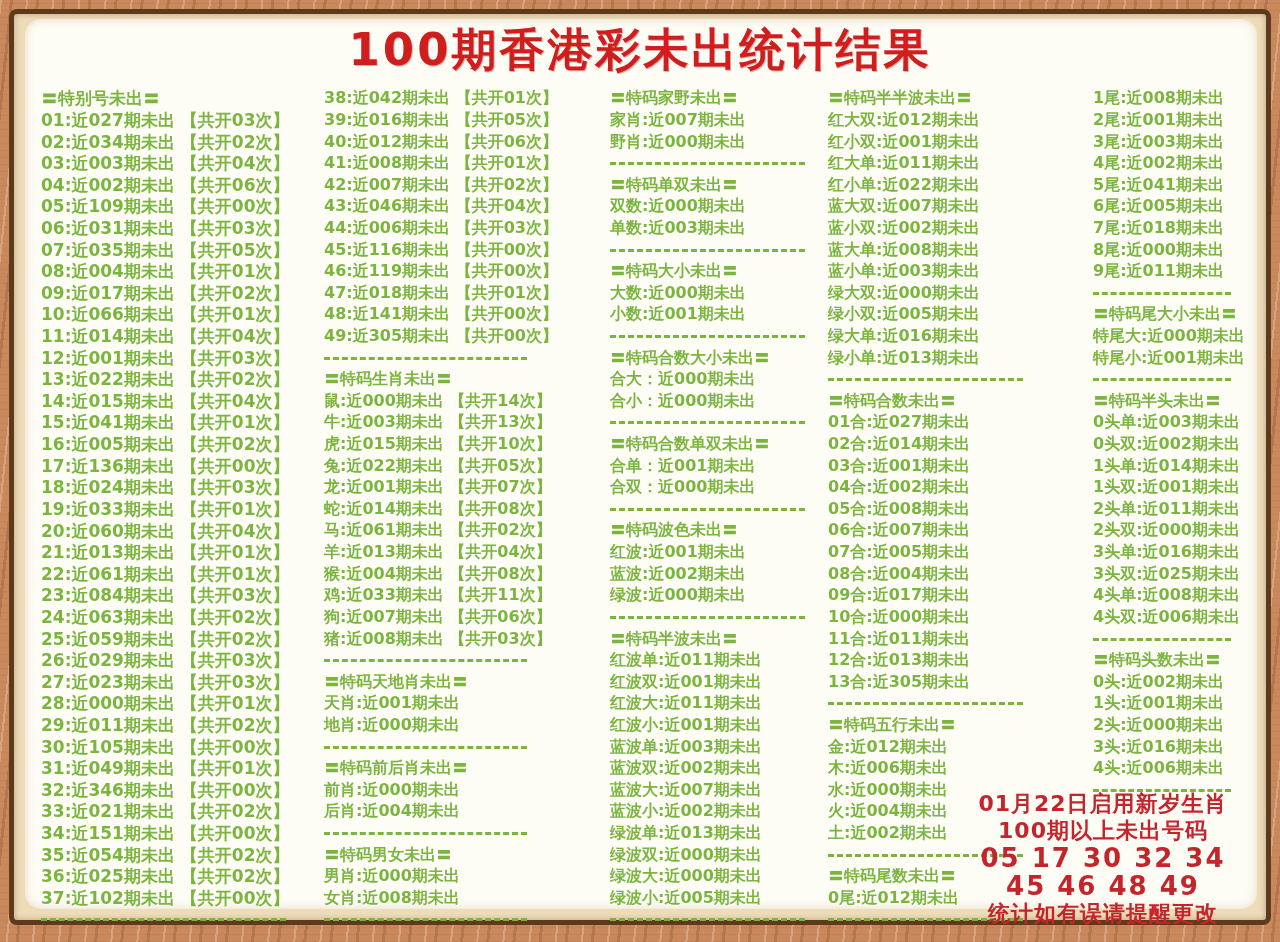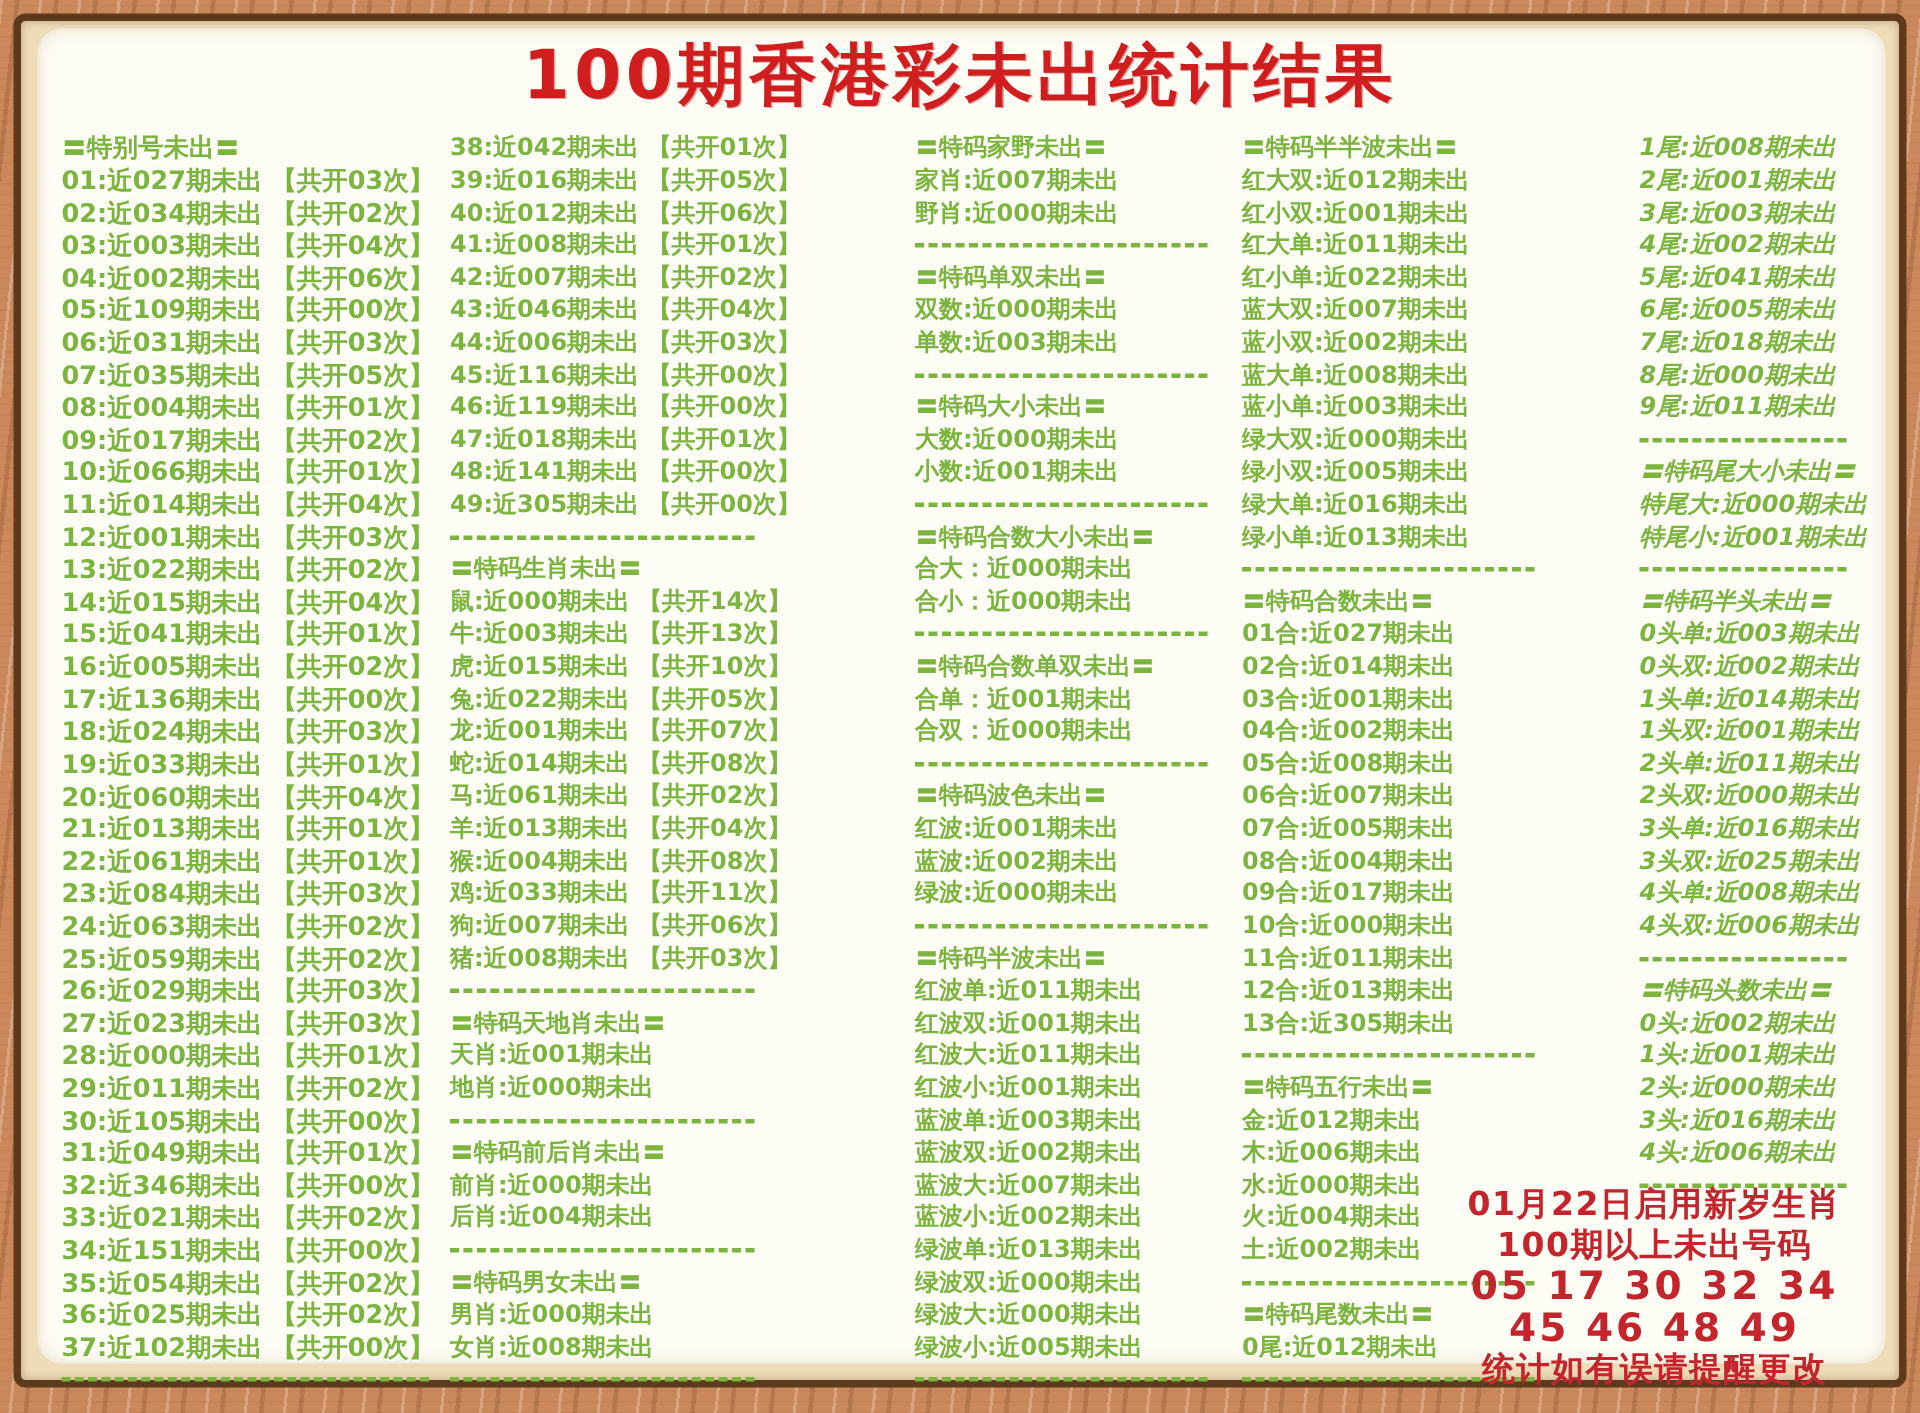--- a/index.html
+++ b/index.html
@@ -62,24 +62,24 @@
   }
   .col .row {
     height: 21.62px;
     display: flex;
     align-items: center;
     white-space: nowrap;
   }
   .col .hdr { letter-spacing: 0px; }
 
   .col1 { left: 30px;   width: 278px; font-size: 17px; margin-left: 11px; }
-  .col2 { left: 300px;  width: 248px; font-size: 16px; }
+  .col2 { left: 324px;  width: 248px; font-size: 16px; }
   .col3 { left: 610px;  width: 238px; font-size: 16px; }
   .col4 { left: 828px;  width: 238px; font-size: 16px; }
-  .col5 { left: 1093px; width: 168px; font-size: 16px; font-style: italic; }
+  .col5 { left: 1093px; width: 168px; font-size: 16px; }
 
   .divider-row { justify-content: flex-start; }
   .divider {
     display: inline-block;
     width: 82%;
     border-top: 3px dashed #7cb53e;
   }
   .col1 .divider { width: 88%; }
 
   .notice {

